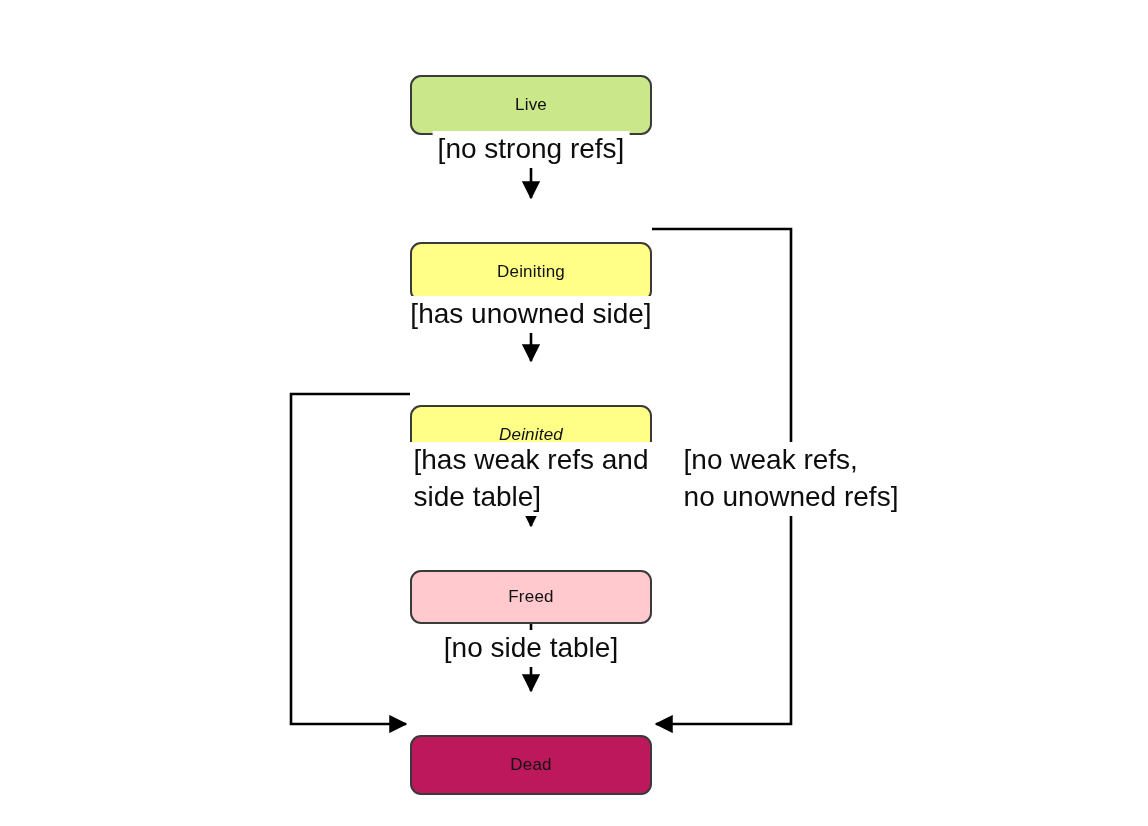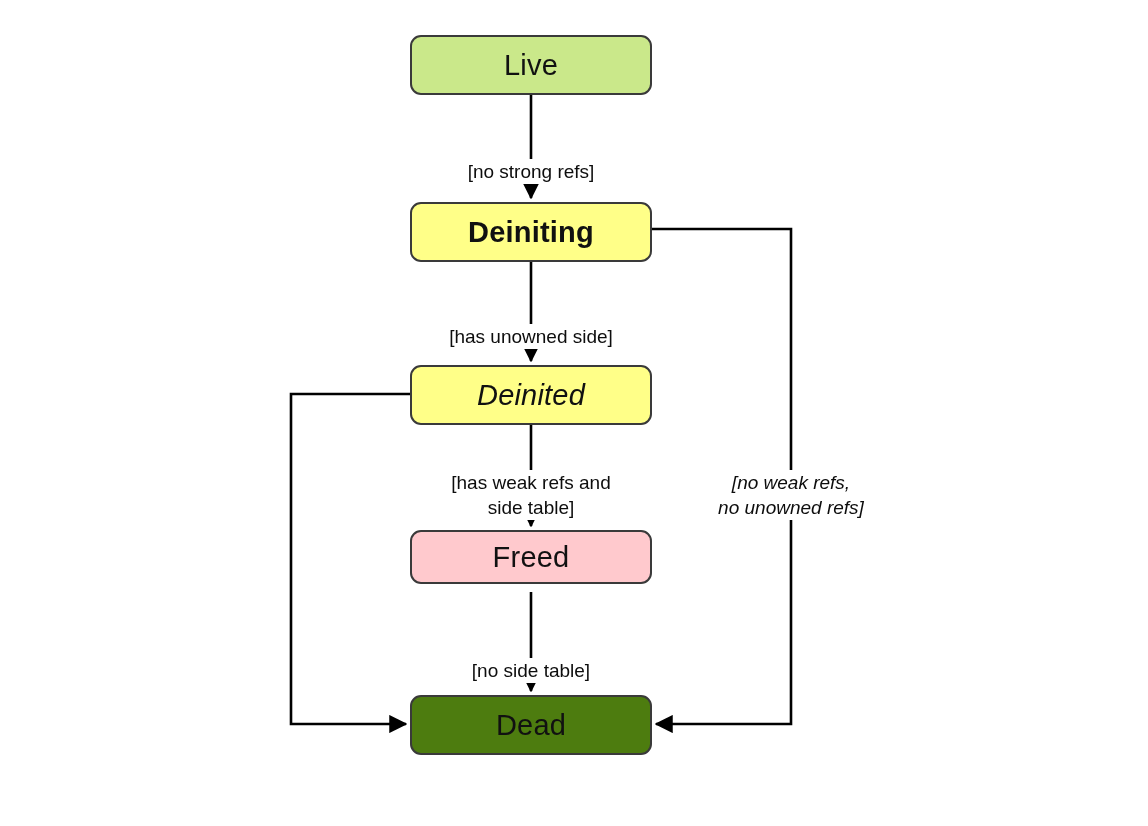--- a/index.html
+++ b/index.html
@@ -25,37 +25,36 @@
     height: 826px;
   }
   .node {
     position: absolute;
     box-sizing: border-box;
     border: 2.5px solid #3a3a3a;
     border-radius: 11px;
     display: flex;
     align-items: center;
     justify-content: center;
-    font-size: 29px;
+    font-size: 17px;
     color: #111111;
     letter-spacing: 0.2px;
     z-index: 2;
+    margin-top: 40px;
   }
   .edge-label {
     position: absolute;
-    font-size: 19px;
+    font-size: 28px;
     color: #0d0d0d;
-    text-align: center;
     line-height: 1.32;
     white-space: pre;
     transform: translateX(-50%);
     background: #ffffff;
     padding: 0 5px;
     z-index: 3;
-    margin-top: 28px;
   }
 </style>
 </head>
 <body>
 
 <div id="canvas">
 
   <svg id="edges" viewBox="0 0 1148 826" xmlns="http://www.w3.org/2000/svg">
     <defs>
       <marker id="arrow" viewBox="0 0 10 10" refX="9.2" refY="5" markerWidth="7" markerHeight="7" orient="auto-start-reverse">
@@ -85,42 +84,42 @@
 
     <g>
       <path d="M 652 229 L 791 229 L 791 724 L 656 724" stroke="#000000" stroke-width="2.6" fill="none" stroke-linejoin="miter" marker-end="url(#arrow)"></path>
     </g>
   </svg>
 
   <div class="node" style="left:410px; top:35px; width:242px; height:60px; background:#cae88a;">
     <span>Live</span>
   </div>
 
-  <div class="node" style="left:410px; top:202px; width:242px; height:60px; background:#ffff88;font-weight:bold;">
+  <div class="node" style="left:410px; top:202px; width:242px; height:60px; background:#ffff88;">
     <span>Deiniting</span>
   </div>
 
   <div class="node" style="left:410px; top:365px; width:242px; height:60px; background:#ffff88;font-style:italic;">
     <span>Deinited</span>
   </div>
 
   <div class="node" style="left:410px; top:530px; width:242px; height:54px; background:#ffc9cd;">
     <span>Freed</span>
   </div>
 
-  <div class="node" style="left:410px; top:695px; width:242px; height:60px; background:#4d7c0f;">
+  <div class="node" style="left:410px; top:695px; width:242px; height:60px; background:#be185d;">
     <span>Dead</span>
   </div>
 
   <div class="edge-label" style="left:531px; top:131px;">[no strong refs]</div>
 
   <div class="edge-label" style="left:531px; top:296px;">[has unowned side]</div>
 
   <div class="edge-label" style="left:531px; top:630px;">[no side table]</div>
 
   <div class="edge-label" style="left:531px; top:442px;">[has weak refs and
 side table]</div>
 
 
-  <div class="edge-label" style="left:791px; top:442px;font-style:italic;">[no weak refs,
+  <div class="edge-label" style="left:791px; top:442px;">[no weak refs,
 no unowned refs]</div>
 
 </div>
 
 </body></html>

